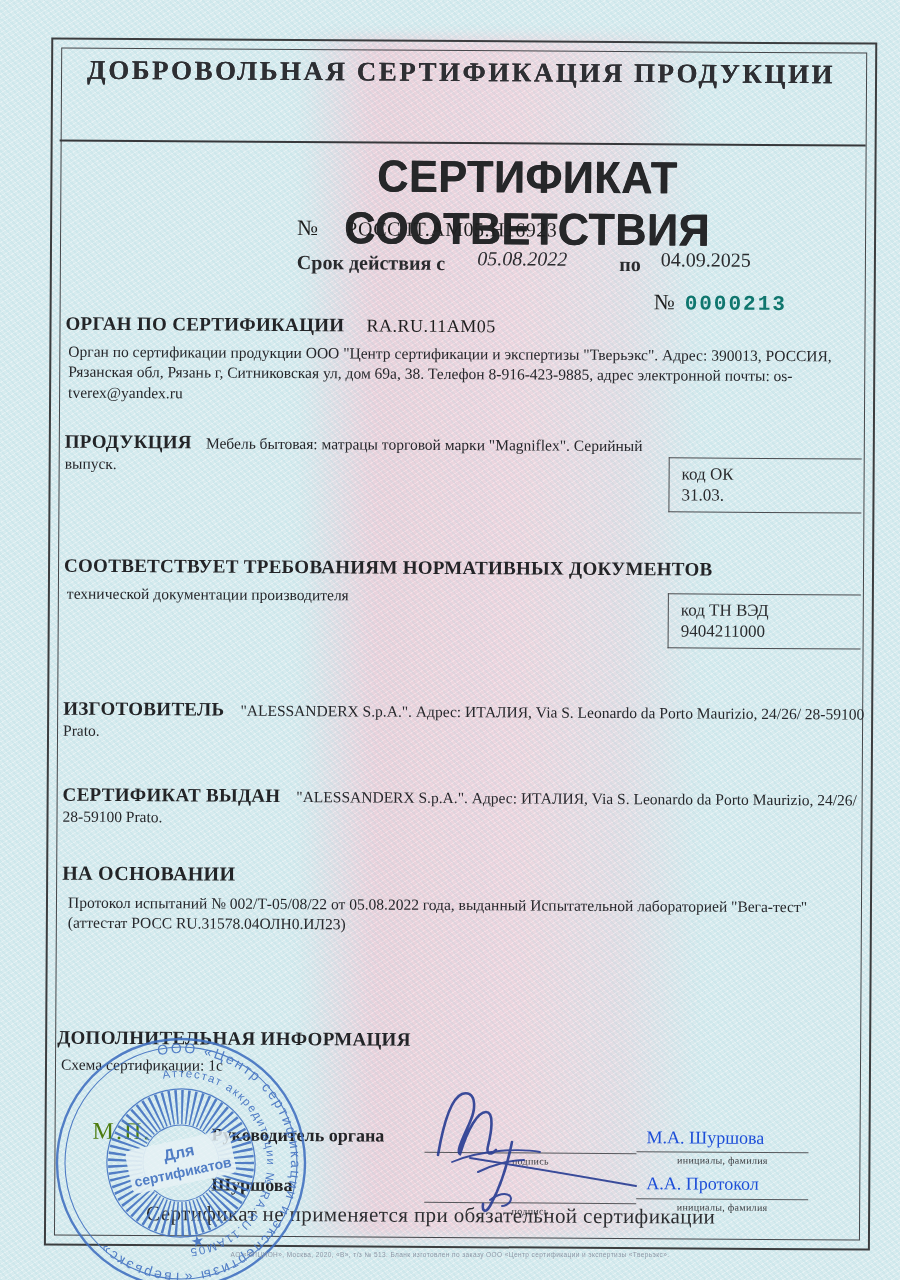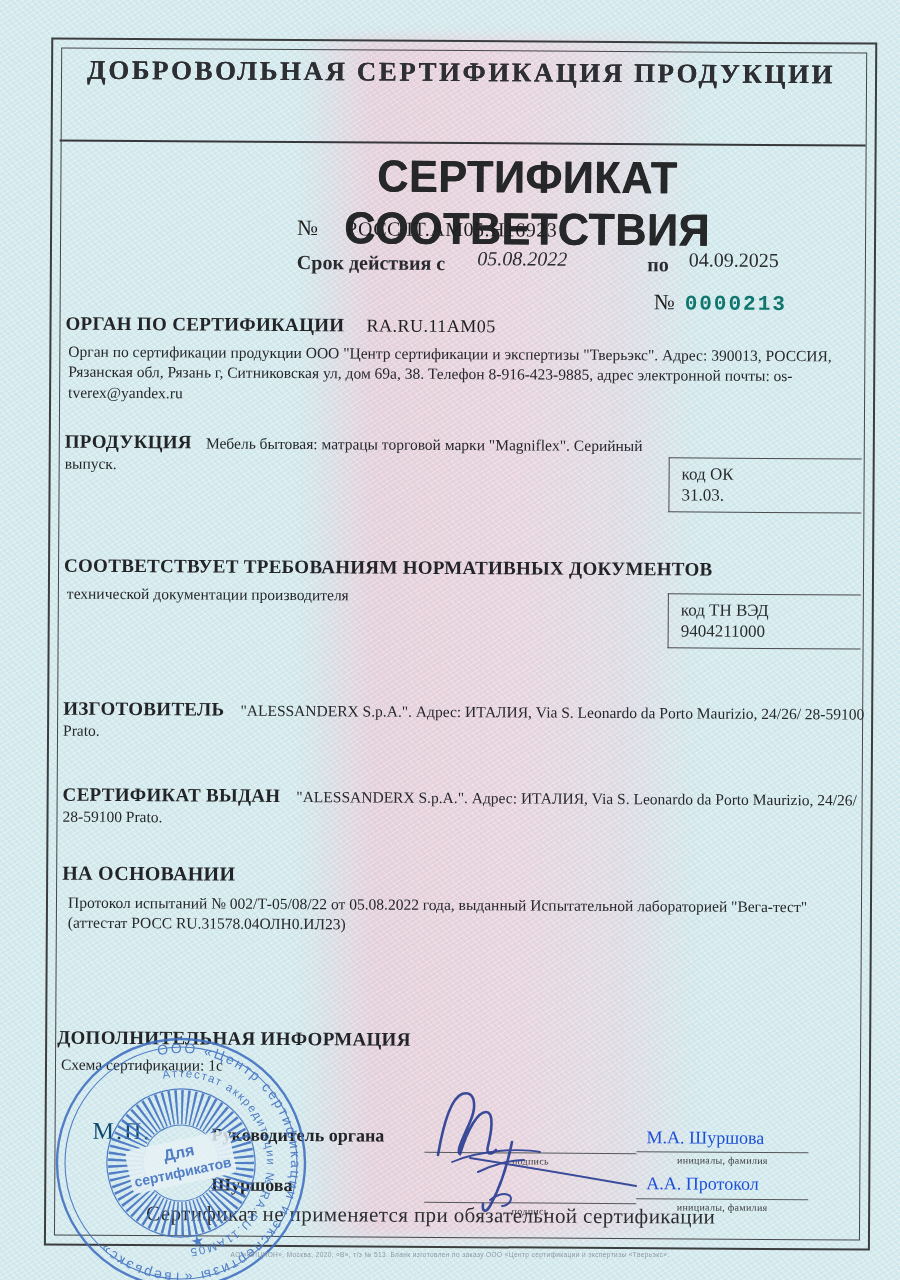--- a/index.html
+++ b/index.html
@@ -47,21 +47,21 @@
     font-weight:900;font-size:45px;letter-spacing:.5px;color:#262729;
     transform:scaleX(.96);transform-origin:left;
     text-shadow:.5px 0 0 #262729;
   }
   .regline{left:295px;top:216px;font-size:21px;}
   .regline .no{font-size:22px;}
   .regline .num{margin-left:28px;font-size:20px;letter-spacing:.5px;}
   .validity{left:295px;top:252px;font-size:20px;font-weight:bold;color:#2a2b2e;}
   .validity .date{font-weight:normal;font-size:20px;position:relative;top:-5px;}
   .validity .from-date{margin-left:32px;font-style:italic;}
-  .validity .to-label{margin-left:80px;}
+  .validity .to-label{margin-left:52px;}
   .validity .to-date{margin-left:20px;}
   .blankno{left:652px;top:288px;font-size:22px;}
   .blankno .digits{
     font-family:"Liberation Mono", monospace;font-weight:bold;
     color:#0f766e;font-size:21px;letter-spacing:2px;margin-left:10px;
   }
   .sec-label{font-weight:bold;font-size:19px;color:#232427;letter-spacing:.3px;}
   .inline-code{font-weight:normal;font-size:18px;margin-left:22px;letter-spacing:.5px;}
   .body-text{font-size:15.5px;line-height:1.32;color:#26272b;}
   .para{left:67px;}
@@ -78,21 +78,21 @@
   .sig-caption{font-size:10px;color:#3a3b3f;text-align:center;letter-spacing:.3px;}
   .sig-name{font-size:18px;color:#1d4ed8;}
   .bottom-note{
     left:150px;top:1203px;width:720px;font-size:21px;color:#2c2d30;letter-spacing:.4px;
   }
   .fine-print{
     left:120px;top:1251px;width:660px;text-align:center;
     font-size:6.5px;color:#8e97a6;letter-spacing:.4px;
     font-family:"Liberation Sans", sans-serif;
   }
-  .mp{left:96px;top:1120px;font-size:24px;letter-spacing:2px;color:#0c4a6e;}
+  .mp{left:96px;top:1120px;font-size:24px;letter-spacing:2px;color:#4d7c0f;}
   .stamp{
     left:50px;top:1032px;width:262px;height:262px;
     transform:rotate(-12deg);opacity:.88;
   }
   .signatures{left:0;top:0;width:900px;height:1280px;pointer-events:none;}
 </style>
 </head>
 <body>
 
 <div id="scan">

